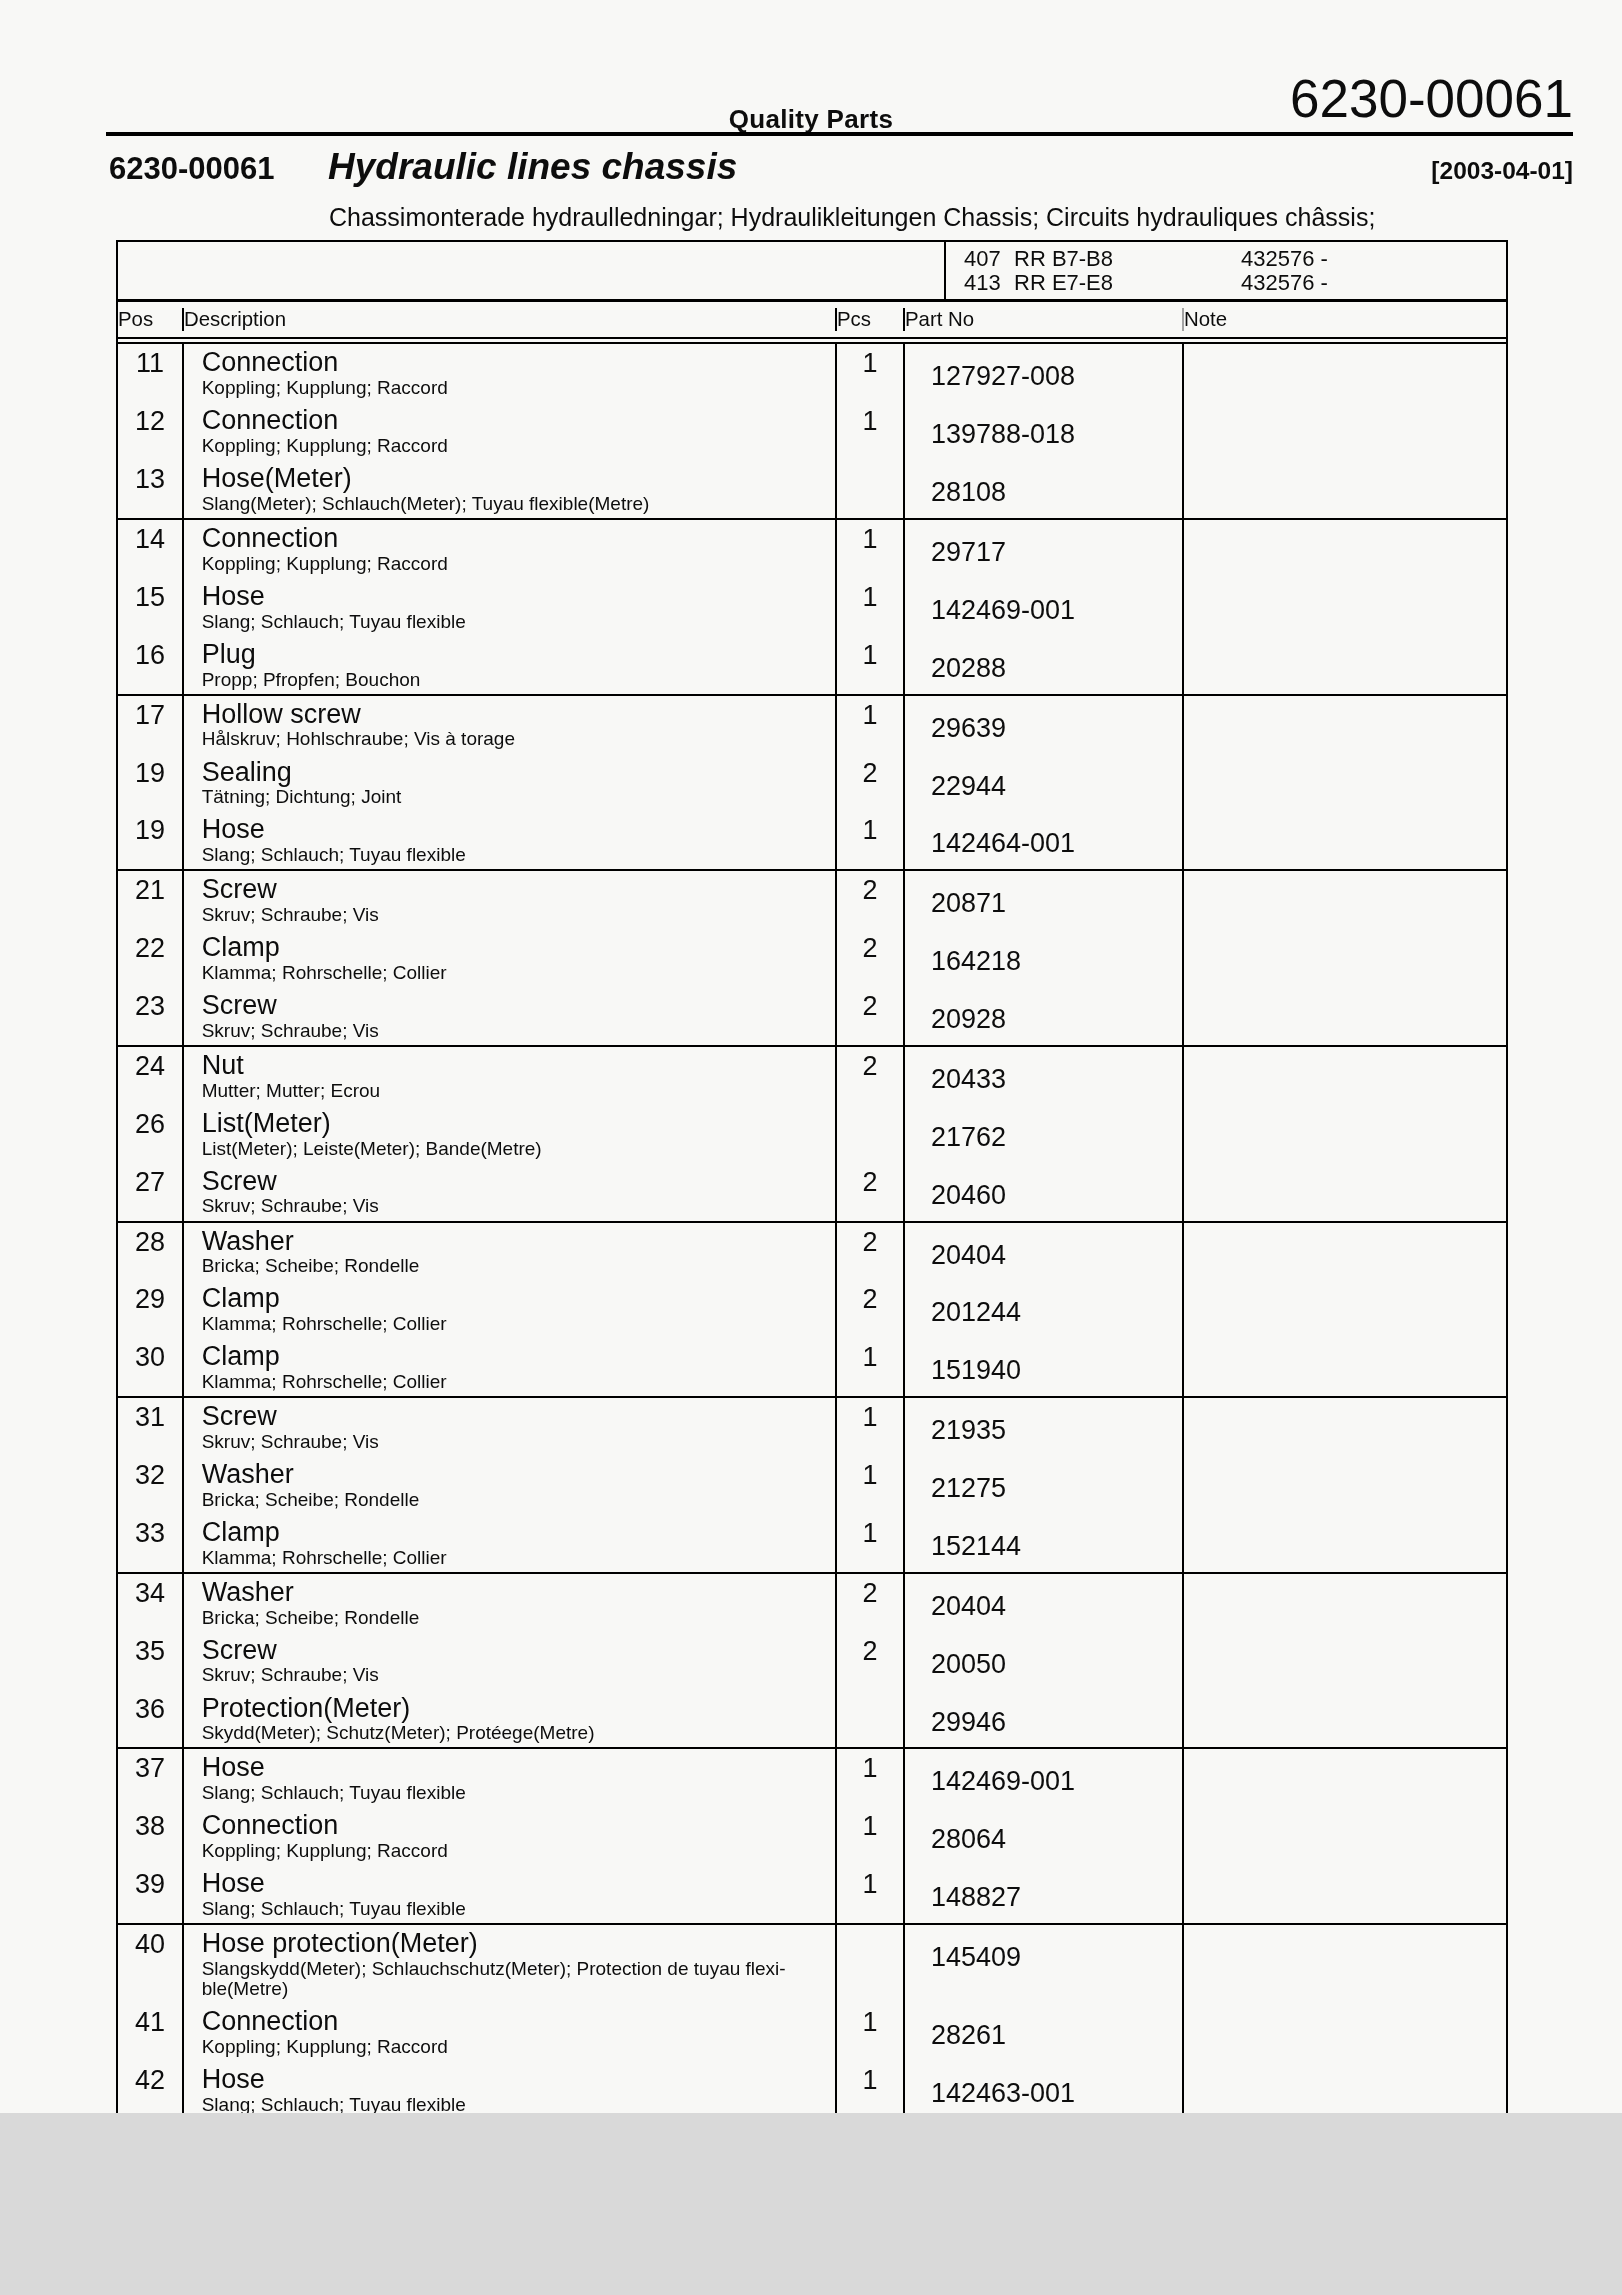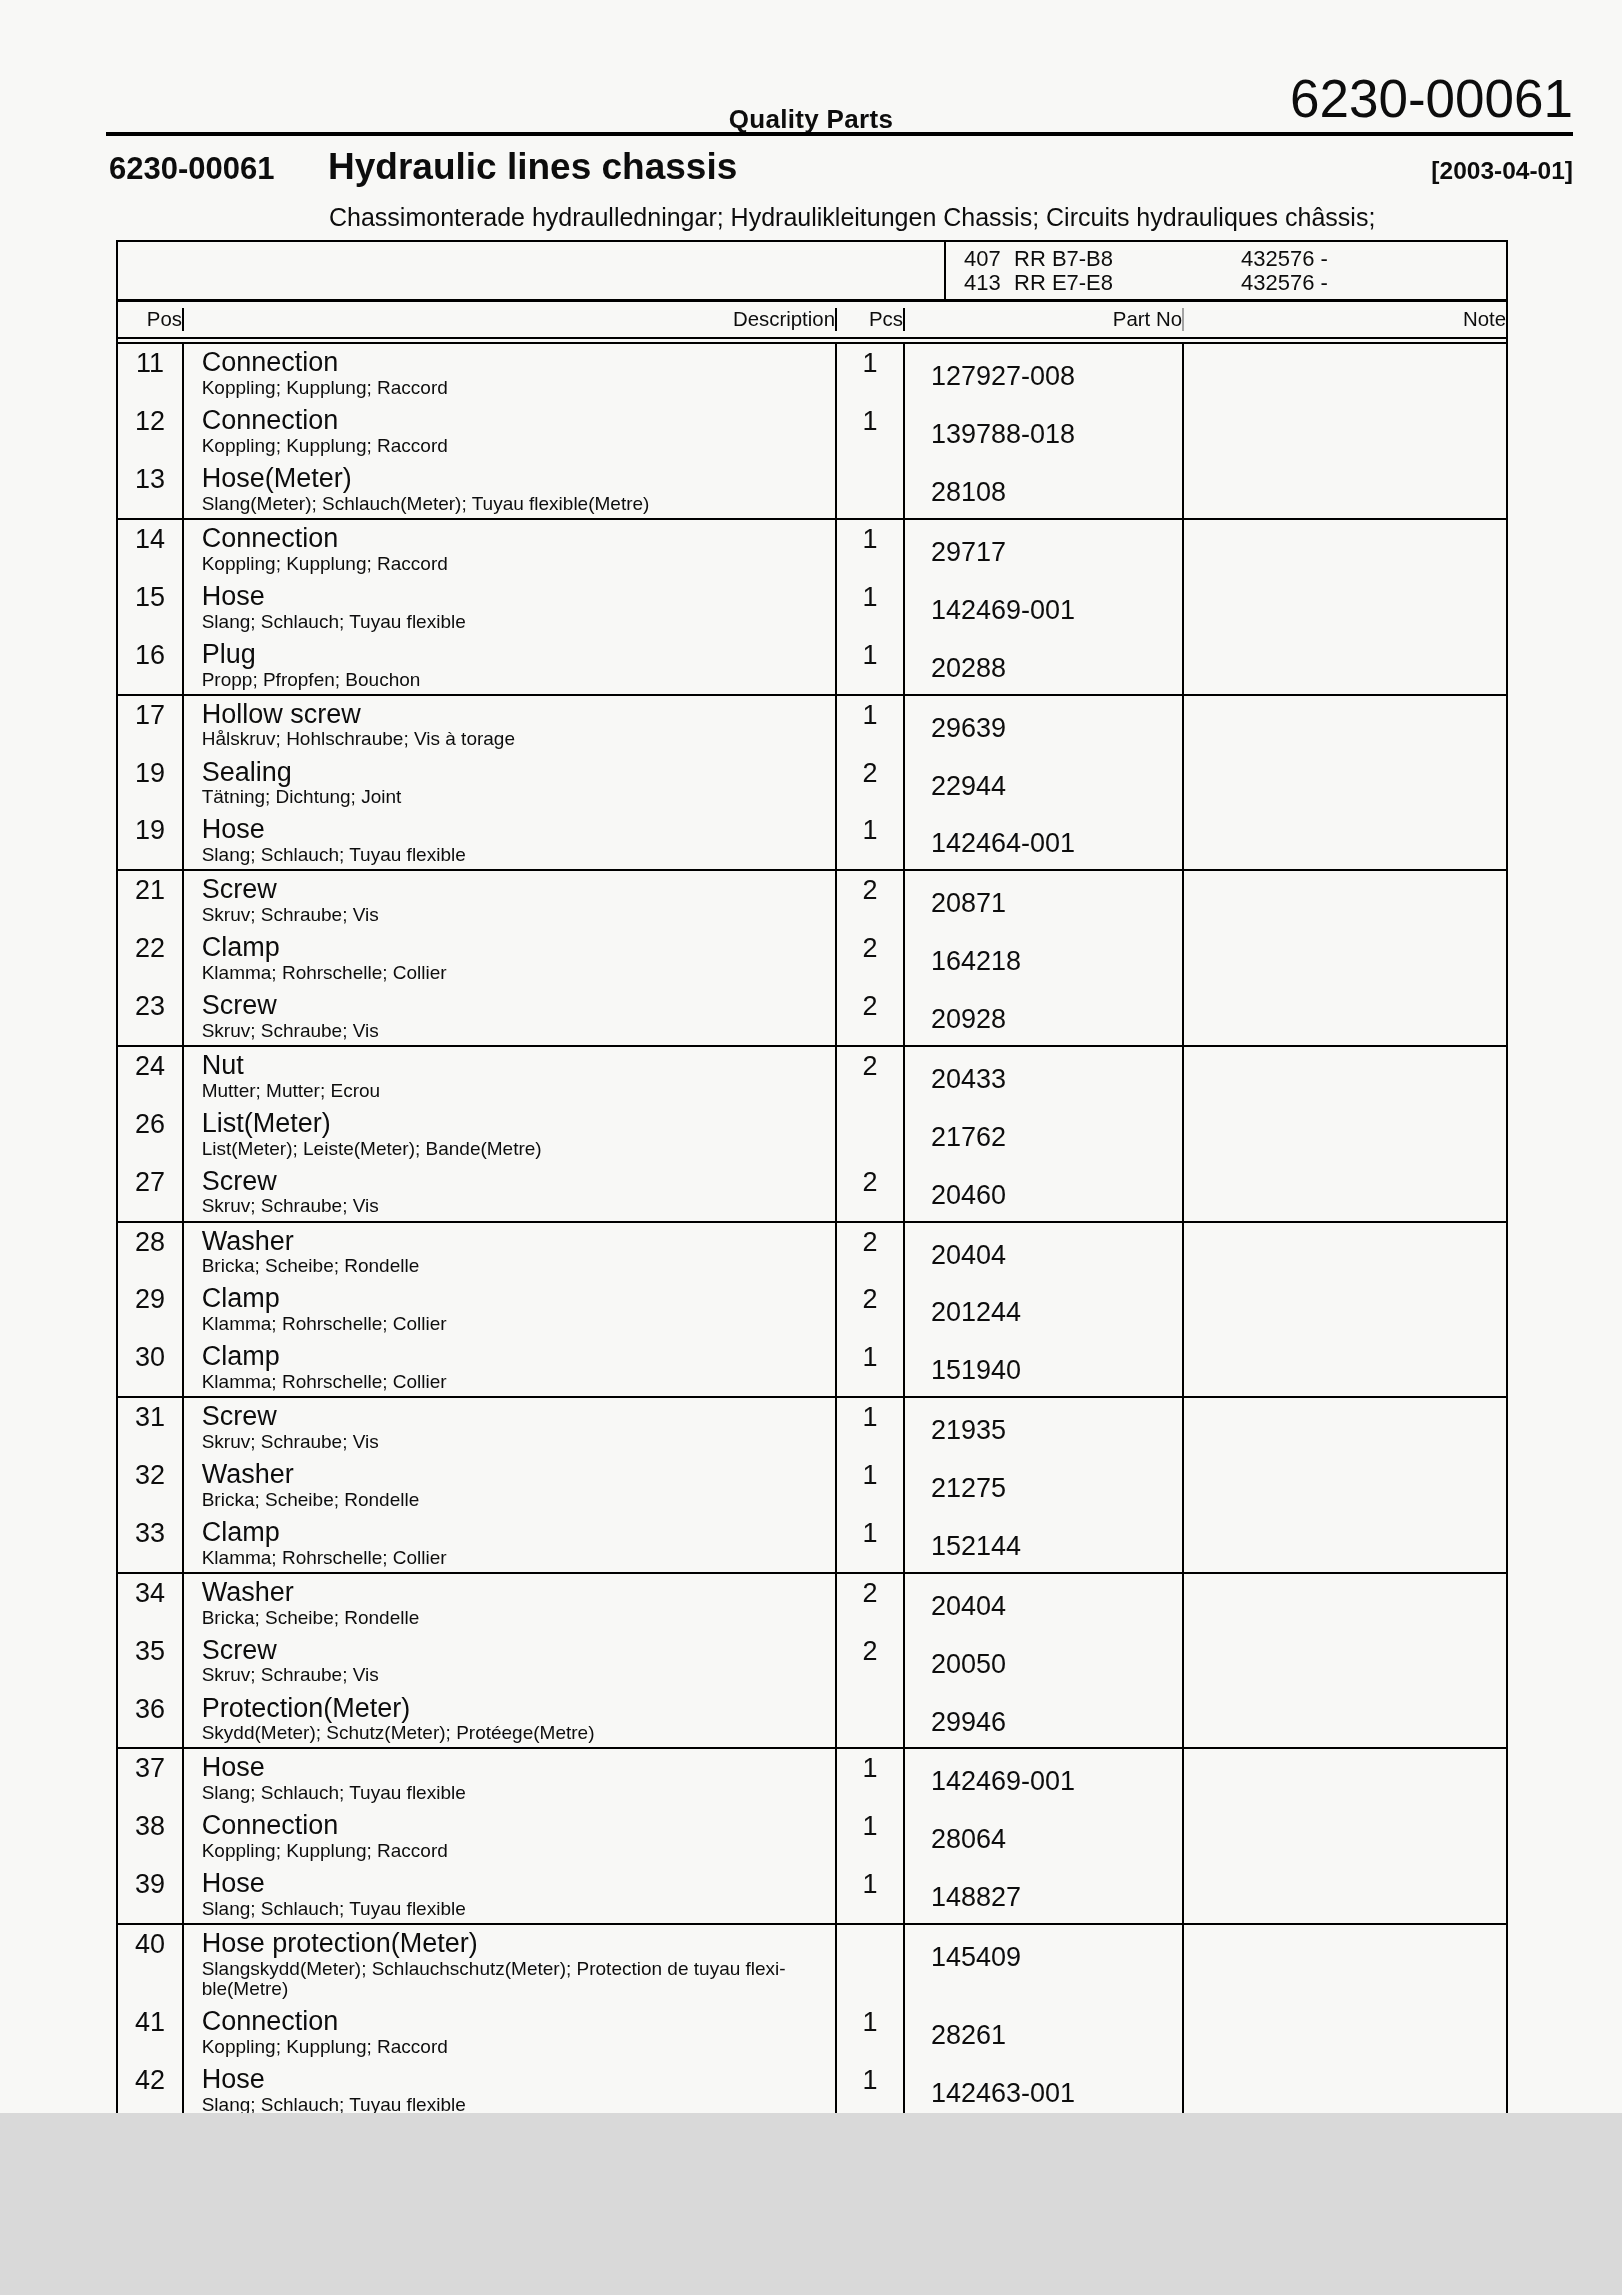--- a/index.html
+++ b/index.html
@@ -10,37 +10,37 @@
     overflow:hidden; margin:0 auto;
   }
   
   .brand { position:absolute; top:104px; left:0; width:1622px; text-align:center;
            font-size:26px; font-weight:700; letter-spacing:0.3px; }
   .doc-number { position:absolute; top:68px; right:49px; font-size:53px; font-weight:400; }
   .header-rule { position:absolute; top:132px; left:106px; width:1467px; height:4.1px; background:#000; }
 
   .title-row { position:absolute; top:146px; left:109px; width:1464px; display:flex; align-items:baseline; }
   .title-number { font-size:31px; font-weight:700; width:219px; flex:none; }
-  .title-name { font-size:37px; font-weight:700; flex:1; }
+  .title-name { font-size:37px; font-weight:700; flex:1;font-style:italic; }
   .title-date { font-size:24.5px; font-weight:700; flex:none; }
   .subtitle { position:absolute; top:203px; left:329px; font-size:25px; }
 
   
   .parts-table { position:absolute; top:240px; left:116px; width:1392px; border:2px solid #000; box-sizing:border-box; }
 
   .model-box { position:relative; height:57px; border-bottom:3.4px solid #000; }
   .model-divider { position:absolute; left:826px; top:0; bottom:0; width:2px; background:#000; }
   .model-content { position:absolute; left:846px; top:4.8px; font-size:22px; line-height:24.5px; }
   .model-row { display:flex; }
   .m-code { width:50px; }
   .m-model { width:227px; }
 
   .thead { display:flex; height:35px; align-items:center; font-size:20.4px; border-bottom:2px solid #000; }
   .thead-gap { height:3.4px; border-bottom:2px solid #000; }
-  .hcell { text-align:right; box-sizing:border-box; }
+  .hcell { text-align:left; box-sizing:border-box; }
   .h-pos { width:64px; }
   .h-desc { width:653px; border-left:2px solid #000; }
   .h-pcs { width:68px; border-left:2px solid #000; }
   .h-part { width:279px; border-left:2px solid #000; }
   .h-note { flex:1; border-left:2px solid #a3a3a3; }
 
   .group { border-bottom:2.7px solid #000; }
   .group:last-child { border-bottom:none; }
   .item { display:flex; align-items:stretch; }
   .cell { box-sizing:border-box; }

